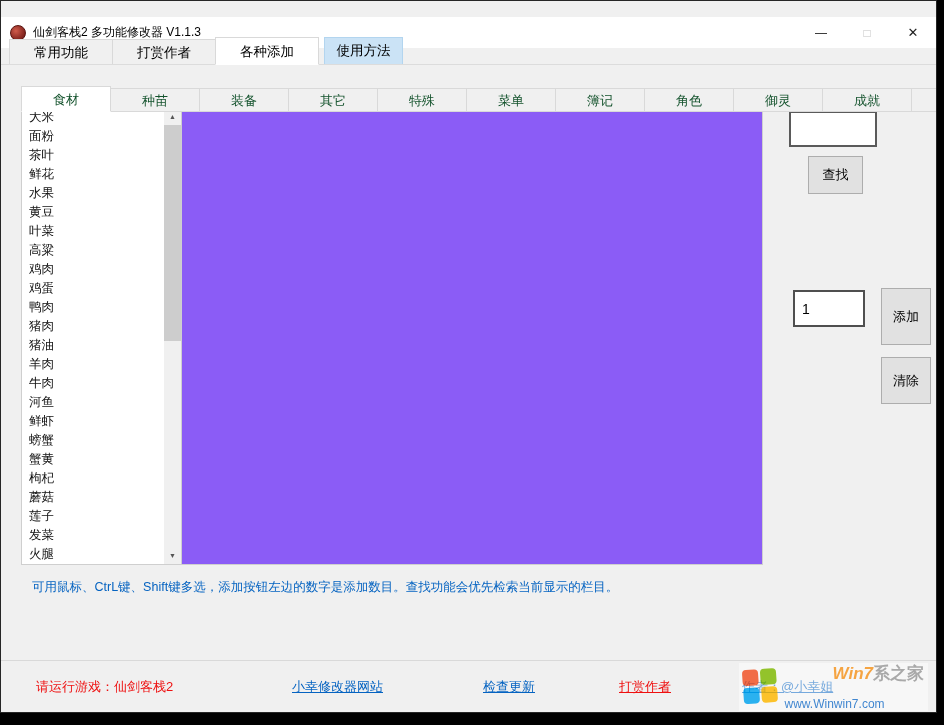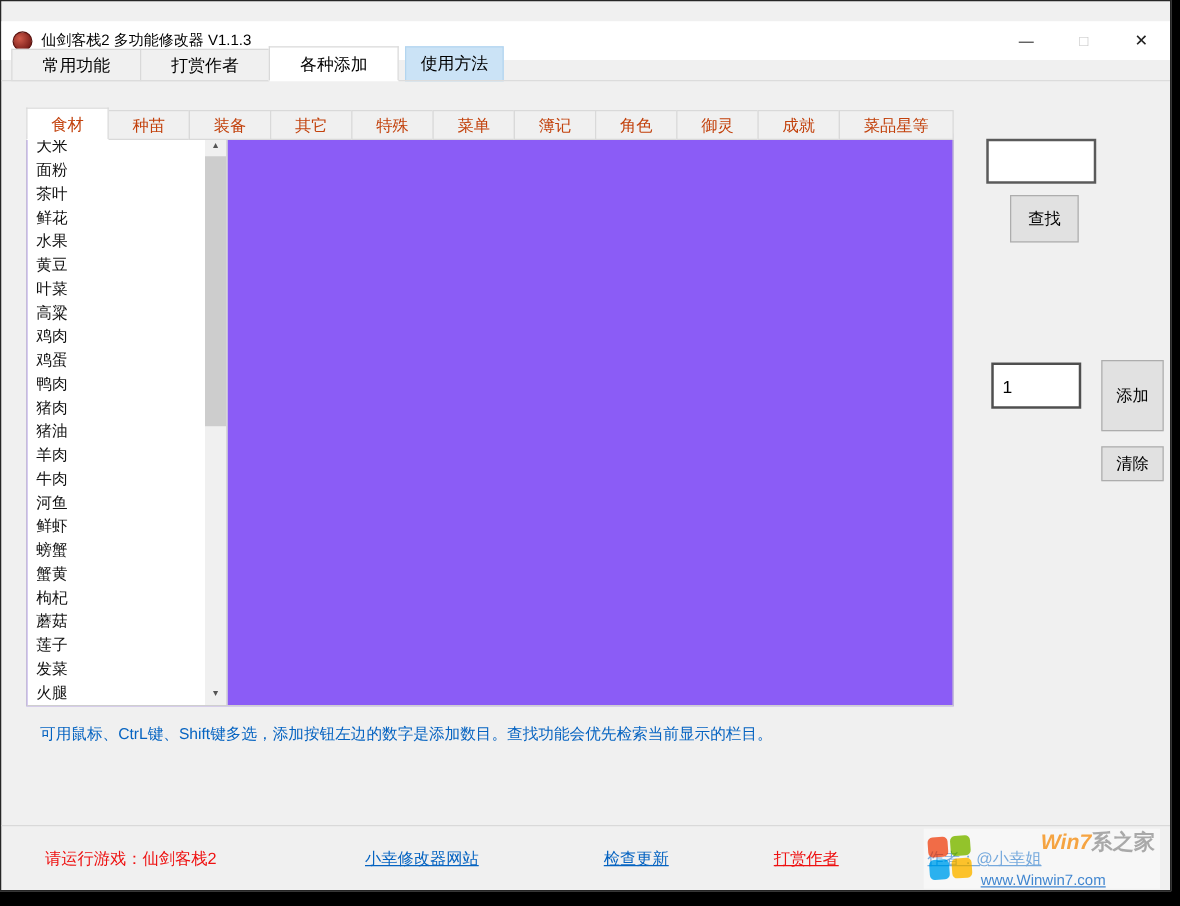--- a/index.html
+++ b/index.html
@@ -26,21 +26,21 @@
   .main-tab { padding:0 24px; height:26px; line-height:25px; font-size:13.5px; color:#000;
               background:#f0f0f0; border:1px solid #d9d9d9; margin-right:-1px; white-space:nowrap; }
   .main-tab.selected { background:#fff; height:28px; line-height:27px; border-bottom:1px solid #fff; z-index:2; }
   .tab-underline { position:absolute; left:0; right:0; top:63px; height:1px; background:#dcdcdc; }
   .usage-button { position:absolute; left:323px; top:36px; width:79px; height:28px;
                   background:#cbe3f6; border:1px solid #b3d5ef; font-size:13.5px;
                   display:flex; align-items:center; justify-content:center; }
 
   
   .sub-tabstrip { position:absolute; left:20px; top:85px; height:26px; display:flex; align-items:flex-end; z-index:3; }
-  .sub-tab { padding:0 19px; height:24px; line-height:23px; font-size:13px; color:#c2410c;
+  .sub-tab { padding:0 31px; height:24px; line-height:23px; font-size:13px; color:#14532d;
              background:#f0f0f0; border:1px solid #d9d9d9; margin-right:-1px; white-space:nowrap; }
   .sub-tab.selected { background:#fff; height:26px; line-height:25px; border-bottom:1px solid #fff; z-index:4; }
 
   
   .content-area { position:absolute; left:20px; top:106px; width:742px; height:458px;
                   background:#8b5cf6; border:1px solid #cfcfcf; }
   .listbox { position:absolute; left:0; top:0; bottom:0; width:142px; overflow:hidden; background:#fff; }
   .list-item { height:19px; line-height:19px; padding-left:7px; font-size:12.5px; color:#111; white-space:nowrap; }
   .scrollbar { position:absolute; left:142px; top:0; bottom:0; width:18px;
                background:#f0f0f0; border-right:1px solid #cfcfcf; }
@@ -53,21 +53,21 @@
   .search-input { position:absolute; left:788px; top:110px; width:88px; height:36px;
                   border:2px solid #5a5a5a; background:#fff; font-size:14px; padding:0 6px;
                   font-family:inherit; outline:none; }
   .btn { background:#e1e1e1; border:1px solid #adadad; font-size:13px; color:#000;
          font-family:inherit; cursor:default; }
   .find-btn { position:absolute; left:807px; top:155px; width:55px; height:38px; }
   .count-input { position:absolute; left:792px; top:289px; width:72px; height:37px;
                  border:2px solid #4f4f4f; background:#fff; font-size:14px; padding:0 7px;
                  font-family:inherit; outline:none; }
   .add-btn { position:absolute; left:880px; top:287px; width:50px; height:57px; }
-  .clear-btn { position:absolute; left:880px; top:356px; width:50px; height:28px; }
+  .clear-btn { position:absolute; left:880px; top:356px; width:50px; height:47px; }
 
   
   .hint { position:absolute; left:20px; top:578px; font-size:12.5px; color:#0563c1; white-space:nowrap;margin-left:11px; }
 
   
   .footer-sep { position:absolute; left:0; right:0; top:659px; height:1px; background:#d9d9d9; }
   .run-game { position:absolute; left:35px; top:677px; font-size:13px; color:#ee1111; white-space:nowrap; }
   .flink { position:absolute; top:677px; font-size:13px; color:#0563c1;
            text-decoration:underline; cursor:pointer; white-space:nowrap;margin-left:48px; }
   .flink.site { left:243px; }
@@ -79,21 +79,21 @@
           opacity:.82; background:rgba(255,255,255,.55); padding:0 4px; }
   .flag { width:36px; height:36px; display:grid; grid-template-columns:16px 16px;
           grid-template-rows:16px 16px; gap:2px; transform:rotate(-4deg); flex:0 0 auto; }
   .sq { border-radius:4px; }
   .sq.r { background:#f25022; } .sq.g { background:#7fba00; }
   .sq.b { background:#00a4ef; } .sq.y { background:#ffb900; }
   .logo-text { margin-left:6px; }
   .logo-title { font-size:17px; font-weight:bold; line-height:19px;margin-left:48px; }
   .lt-en { color:#f7941d; font-style:italic; }
   .lt-zh { color:#9a9a9a; }
-  .logo-url { font-size:12px; color:#1a6fc9; margin-top:14px;text-decoration:underline; }
+  .logo-url { font-size:12px; color:#1a6fc9; margin-top:14px; }
 </style>
 </head>
 <body>
 
 <div id="window">
 
   <div class="titlebar">
     <span class="app-icon"></span>
     <span class="title-text">仙剑客栈2 多功能修改器  V1.1.3</span>
     <div class="caption-buttons">

